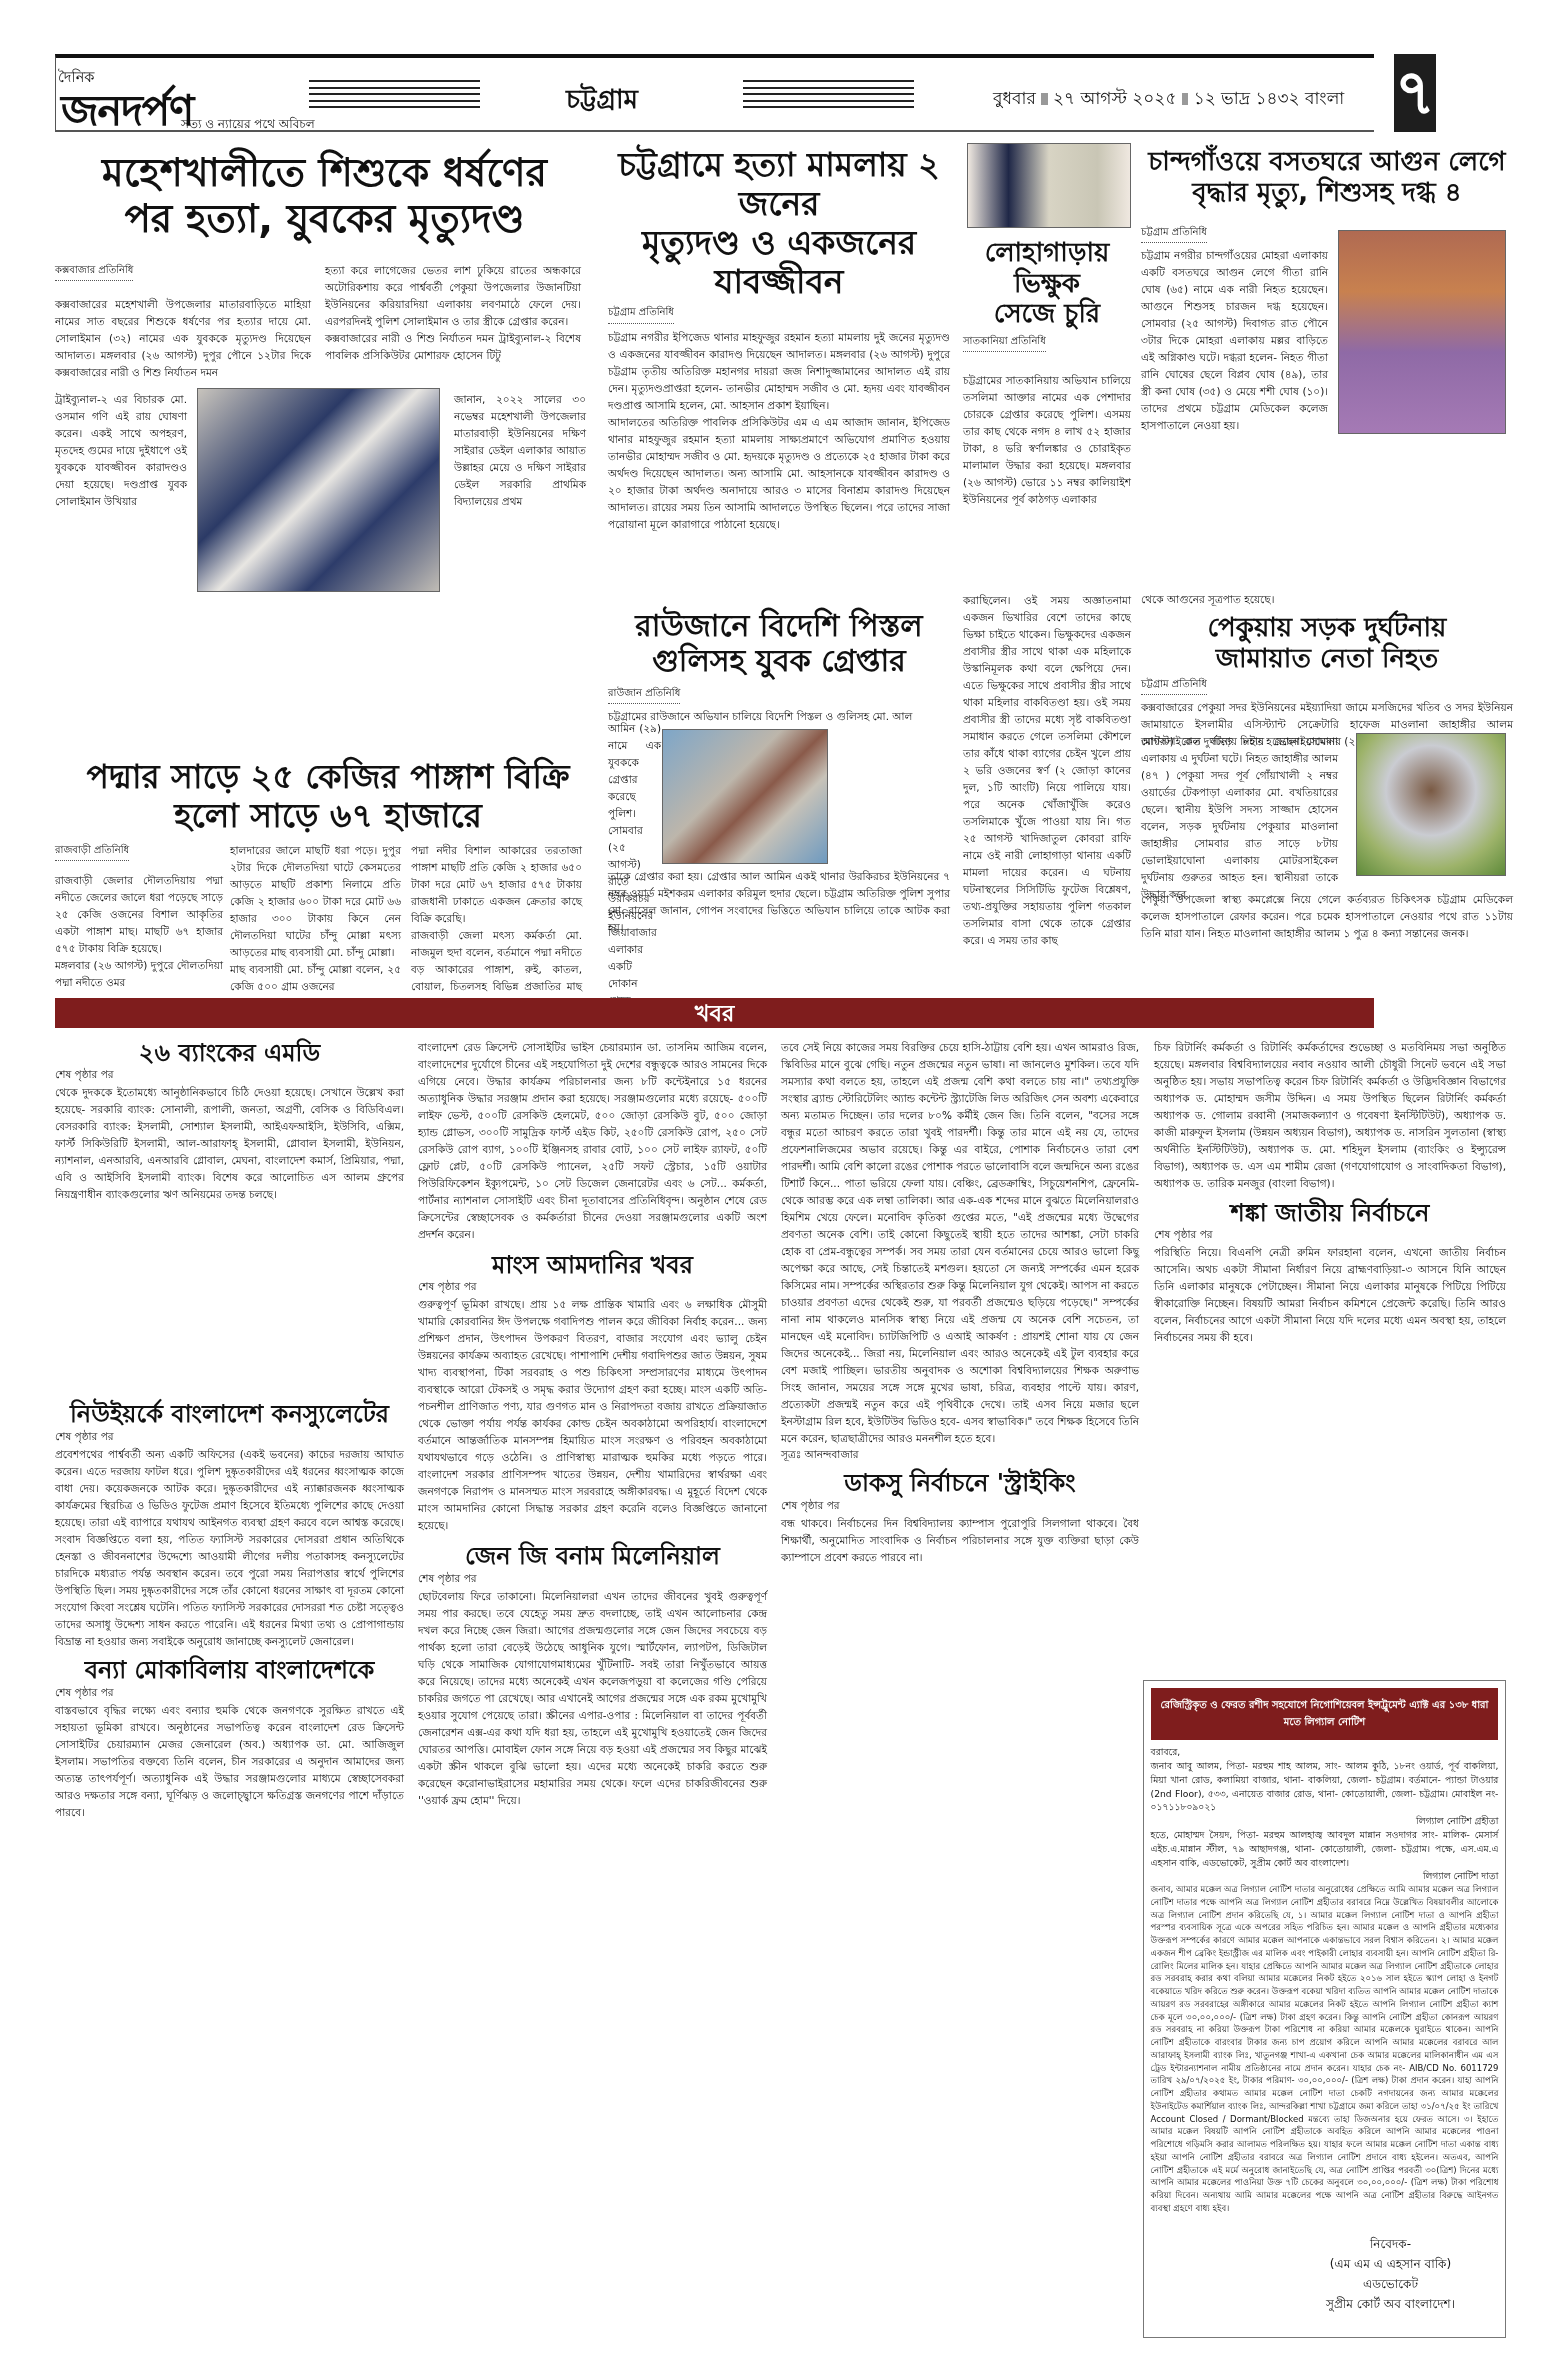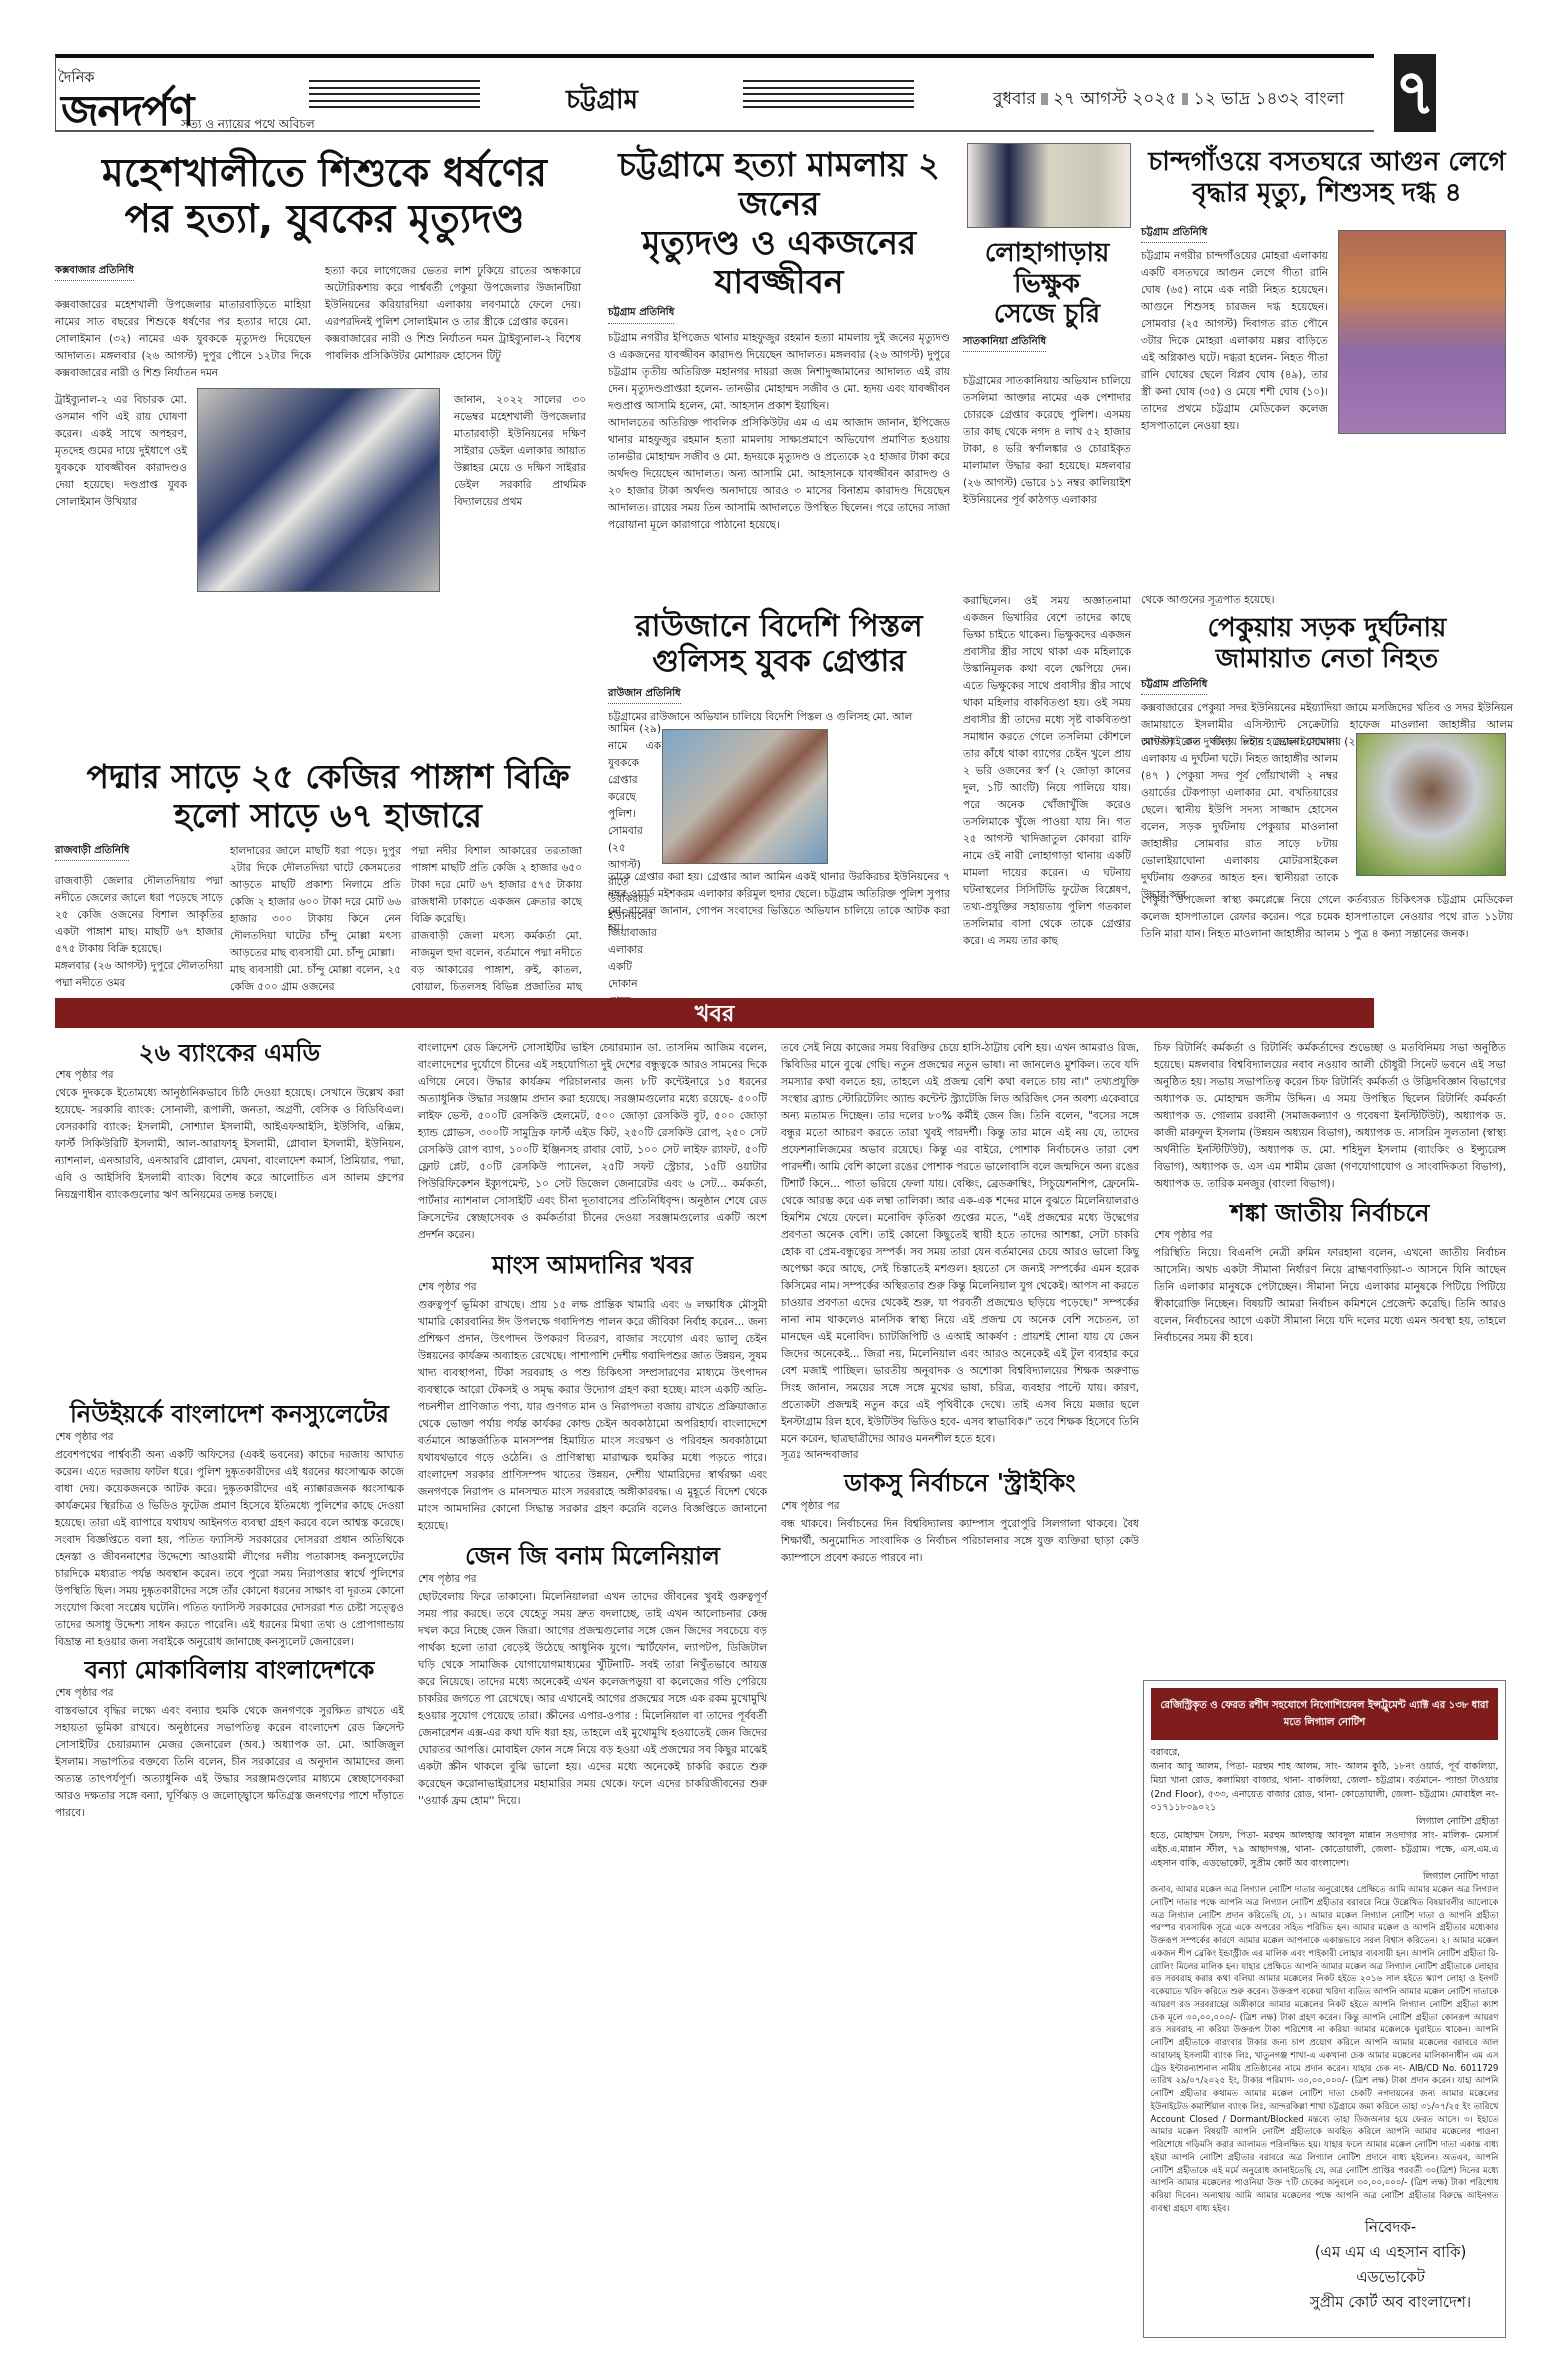--- a/index.html
+++ b/index.html
@@ -12,21 +12,21 @@
   .logo { left: 61px; top: 78px; font-size: 42px; font-weight: 900; letter-spacing: -1.3px; }
   .tagline { left: 181px; top: 115px; font-size: 12px; }
   .rules { height: 28px; background: repeating-linear-gradient(#222 0 2px, #fff 2px 6.6px); }
   .section-name { left: 566px; top: 79px; font-size: 26px; font-weight: bold; }
   .dateline { left: 993px; top: 85px; font-size: 17px; }
   .sq { display: inline-block; width: 6.6px; height: 12px; background: #999; margin: 0 5.3px; vertical-align: middle; }
   .headline { font-weight: 900; text-align: center; line-height: 1.18; }
   .h-xl { font-size: 39px; }
   .h-l { font-size: 33px; }
   .h-m { font-size: 24px; }
-  .byline { font-size: 10px; font-weight: bold; border-bottom: 1.3px dotted #555; display: inline-block; padding-bottom: 1.3px; }
+  .byline { font-size: 10px; font-weight: normal; border-bottom: 1.3px dotted #555; display: inline-block; padding-bottom: 1.3px; }
   .body-text { font-size: 10.5px; line-height: 1.62; text-align: justify; }
   .cont { font-size: 10.5px; }
   .photo { border: 0.7px solid #666; }
   .khobor-bar { left: 55px; top: 998px; width: 1319px; height: 30px; background: #7f1d1d; color: #fff; font-size: 22.4px; font-weight: bold; text-align: center; line-height: 30px; }
   .notice-box { border: 0.7px solid #777; padding: 6.6px; }
   .notice-head { background: #7f1d1d; color: #fff; font-size: 10px; font-weight: bold; text-align: center; padding: 9.2px 4px; }
   .notice-text { font-size: 9.2px; line-height: 1.5; text-align: justify; }
 </style>
 </head>
 <body>
@@ -195,20 +195,20 @@
 </div>
 
 <div class="abs notice-box" style="left:1143px; top:1680px; width:363px; height:658px;">
   <div class="notice-head">রেজিস্ট্রিকৃত ও ফেরত রশীদ সহযোগে নিগোশিয়েবল ইন্সট্রুমেন্ট এ্যাক্ট এর ১৩৮ ধারা মতে লিগ্যাল নোটিশ</div>
   <div class="notice-text" style="margin-top:5.3px;">বরাবরে,</div>
   <div class="notice-text">জনাব আবু আলম, পিতা- মরহুম শাহ আলম, সাং- আলম কুঠি, ১৮নং ওয়ার্ড, পূর্ব বাকলিয়া, মিয়া খানা রোড, কলামিয়া বাজার, থানা- বাকলিয়া, জেলা- চট্টগ্রাম। বর্তমানে- প্যান্ডা টাওয়ার (2nd Floor), ৫৩৩, এনায়েত বাজার রোড, থানা- কোতোয়ালী, জেলা- চট্টগ্রাম। মোবাইল নং- ০১৭১১৮০৯০২১</div>
   <div class="notice-text" style="text-align:right;">লিগ্যাল নোটিশ গ্রহীতা</div>
   <div class="notice-text">হতে, মোহাম্মদ সৈয়দ, পিতা- মরহুম আলহাজ্ব আবদুল মান্নান সওদাগর সাং- মালিক- মেসার্স এইচ.এ.মান্নান স্টীল, ৭৯ আছাদগঞ্জ, থানা- কোতোয়ালী, জেলা- চট্টগ্রাম। পক্ষে, এস.এম.এ এহসান বাকি, এডভোকেট, সুপ্রীম কোর্ট অব বাংলাদেশ।</div>
   <div class="notice-text" style="text-align:right;">লিগ্যাল নোটিশ দাতা</div>
   <div class="notice-text" style="font-size:8.5px;">জনাব, আমার মক্কেল অত্র লিগ্যাল নোটিশ দাতার অনুরোধের প্রেক্ষিতে আমি আমার মক্কেল অত্র লিগ্যাল নোটিশ দাতার পক্ষে আপনি অত্র লিগ্যাল নোটিশ গ্রহীতার বরাবরে নিম্নে উল্লেখিত বিষয়াবলীর আলোকে অত্র লিগ্যাল নোটিশ প্রদান করিতেছি যে, ১। আমার মক্কেল লিগ্যাল নোটিশ দাতা ও আপনি গ্রহীতা পরস্পর ব্যবসায়িক সূত্রে একে অপরের সহিত পরিচিত হন। আমার মক্কেল ও আপনি গ্রহীতার মধ্যেকার উক্তরূপ সম্পর্কের কারণে আমার মক্কেল আপনাকে একান্তভাবে সরল বিশ্বাস করিতেন। ২। আমার মক্কেল একজন শীপ ব্রেকিং ইন্ডাস্ট্রীজ এর মালিক এবং পাইকারী লোহার ব্যবসায়ী হন। আপনি নোটিশ গ্রহীতা রি-রোলিং মিলের মালিক হন। যাহার প্রেক্ষিতে আপনি আমার মক্কেল অত্র লিগ্যাল নোটিশ গ্রহীতাকে লোহার রড সরবরাহ করার কথা বলিয়া আমার মক্কেলের নিকট হইতে ২০১৬ সাল হইতে স্ক্যাপ লোহা ও ইনগট বকেয়াতে খরিদ করিতে শুরু করেন। উক্তরূপ বকেয়া খরিদা ব্যতিত আপনি আমার মক্কেল নোটিশ দাতাকে আয়রণ রড সরবরাহের অঙ্গীকারে আমার মক্কেলের নিকট হইতে আপনি লিগ্যাল নোটিশ গ্রহীতা ক্যাশ চেক মূলে ৩০,০০,০০০/- (ত্রিশ লক্ষ) টাকা গ্রহণ করেন। কিন্তু আপনি নোটিশ গ্রহীতা কোনরূপ আয়রণ রড সরবরাহ না করিয়া উক্তরূপ টাকা পরিশোধ না করিয়া আমার মক্কেলকে ঘুরাইতে থাকেন। আপনি নোটিশ গ্রহীতাকে বারংবার টাকার জন্য চাপ প্রয়োগ করিলে আপনি আমার মক্কেলের বরাবরে আল আরাফাহ্ ইসলামী ব্যাংক লিঃ, খাতুনগঞ্জ শাখা-এ একখানা চেক আমার মক্কেলের মালিকানাধীন এম এস ট্রেড ইন্টারন্যাশনাল নামীয় প্রতিষ্ঠানের নামে প্রদান করেন। যাহার চেক নং- AIB/CD No. 6011729 তারিখ ২৯/০৭/২০২৫ ইং, টাকার পরিমাণ- ৩০,০০,০০০/- (ত্রিশ লক্ষ) টাকা প্রদান করেন। যাহা আপনি নোটিশ গ্রহীতার কথামত আমার মক্কেল নোটিশ দাতা চেকটি নগদায়নের জন্য আমার মক্কেলের ইউনাইটেড কমার্শিয়াল ব্যাংক লিঃ, আন্দরকিল্লা শাখা চট্টগ্রামে জমা করিলে তাহা ৩১/০৭/২৫ ইং তারিখে Account Closed / Dormant/Blocked মন্তব্যে তাহা ডিজঅনার হয়ে ফেরত আসে। ৩। ইহাতে আমার মক্কেল বিষয়টি আপনি নোটিশ গ্রহীতাকে অবহিত করিলে আপনি আমার মক্কেলের পাওনা পরিশোধে গড়িমসি করার আলামত পরিলক্ষিত হয়। যাহার ফলে আমার মক্কেল নোটিশ দাতা একান্ত বাধ্য হইয়া আপনি নোটিশ গ্রহীতার বরাবরে অত্র লিগ্যাল নোটিশ প্রদানে বাধ্য হইলেন। অতএব, আপনি নোটিশ গ্রহীতাকে এই মর্মে অনুরোধ জানাইতেছি যে, অত্র নোটিশ প্রাপ্তির পরবর্তী ৩০(ত্রিশ) দিনের মধ্যে আপনি আমার মক্কেলের পাওনিয়া উক্ত ৭টি চেকের অনুবলে ৩০,০০,০০০/- (ত্রিশ লক্ষ) টাকা পরিশোধ করিয়া দিবেন। অন্যথায় আমি আমার মক্কেলের পক্ষে আপনি অত্র নোটিশ গ্রহীতার বিরুদ্ধে আইনগত ব্যবস্থা গ্রহণে বাধ্য হইব।</div>
-  <div style="text-align:center; margin-left:132px; font-size:15px; margin-top:0;">
+  <div style="text-align:center; margin-left:132px; font-size:12px; margin-top:20px;">
     <div>নিবেদক-</div>
     <div>(এম এম এ এহসান বাকি)</div>
     <div>এডভোকেট</div>
     <div>সুপ্রীম কোর্ট অব বাংলাদেশ।</div>
   </div>
 </div>
 
 
 </body></html>

